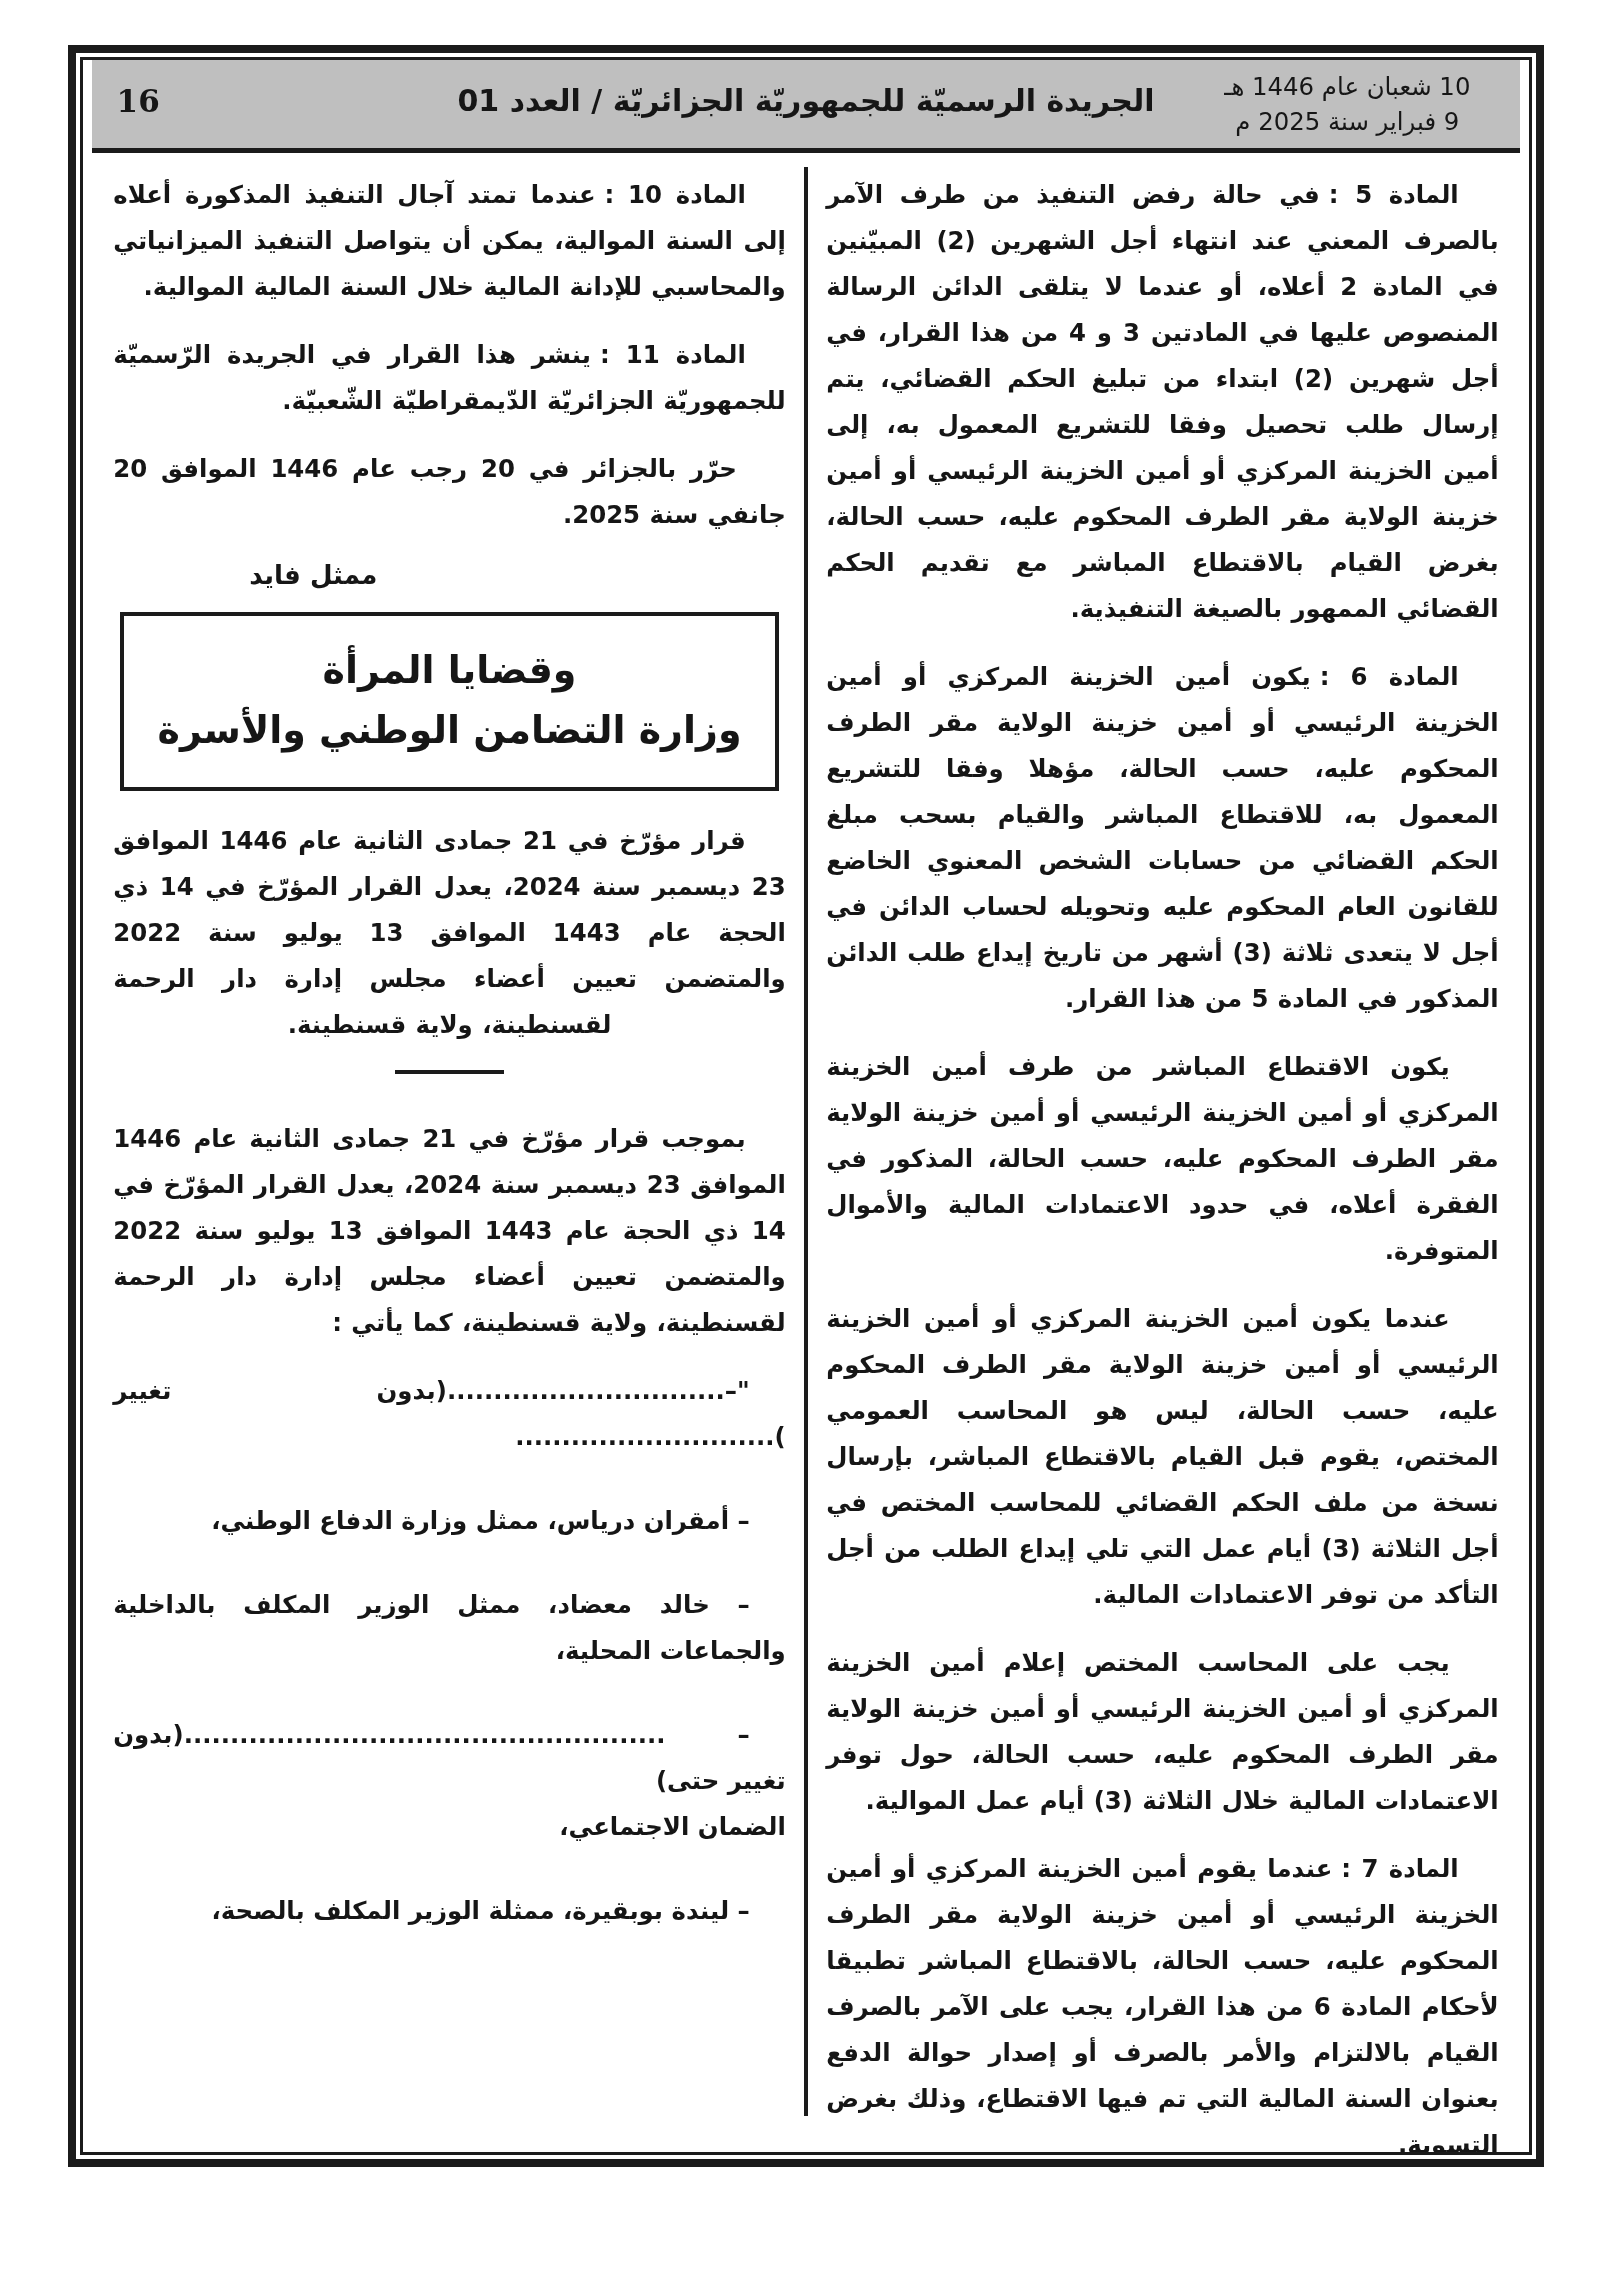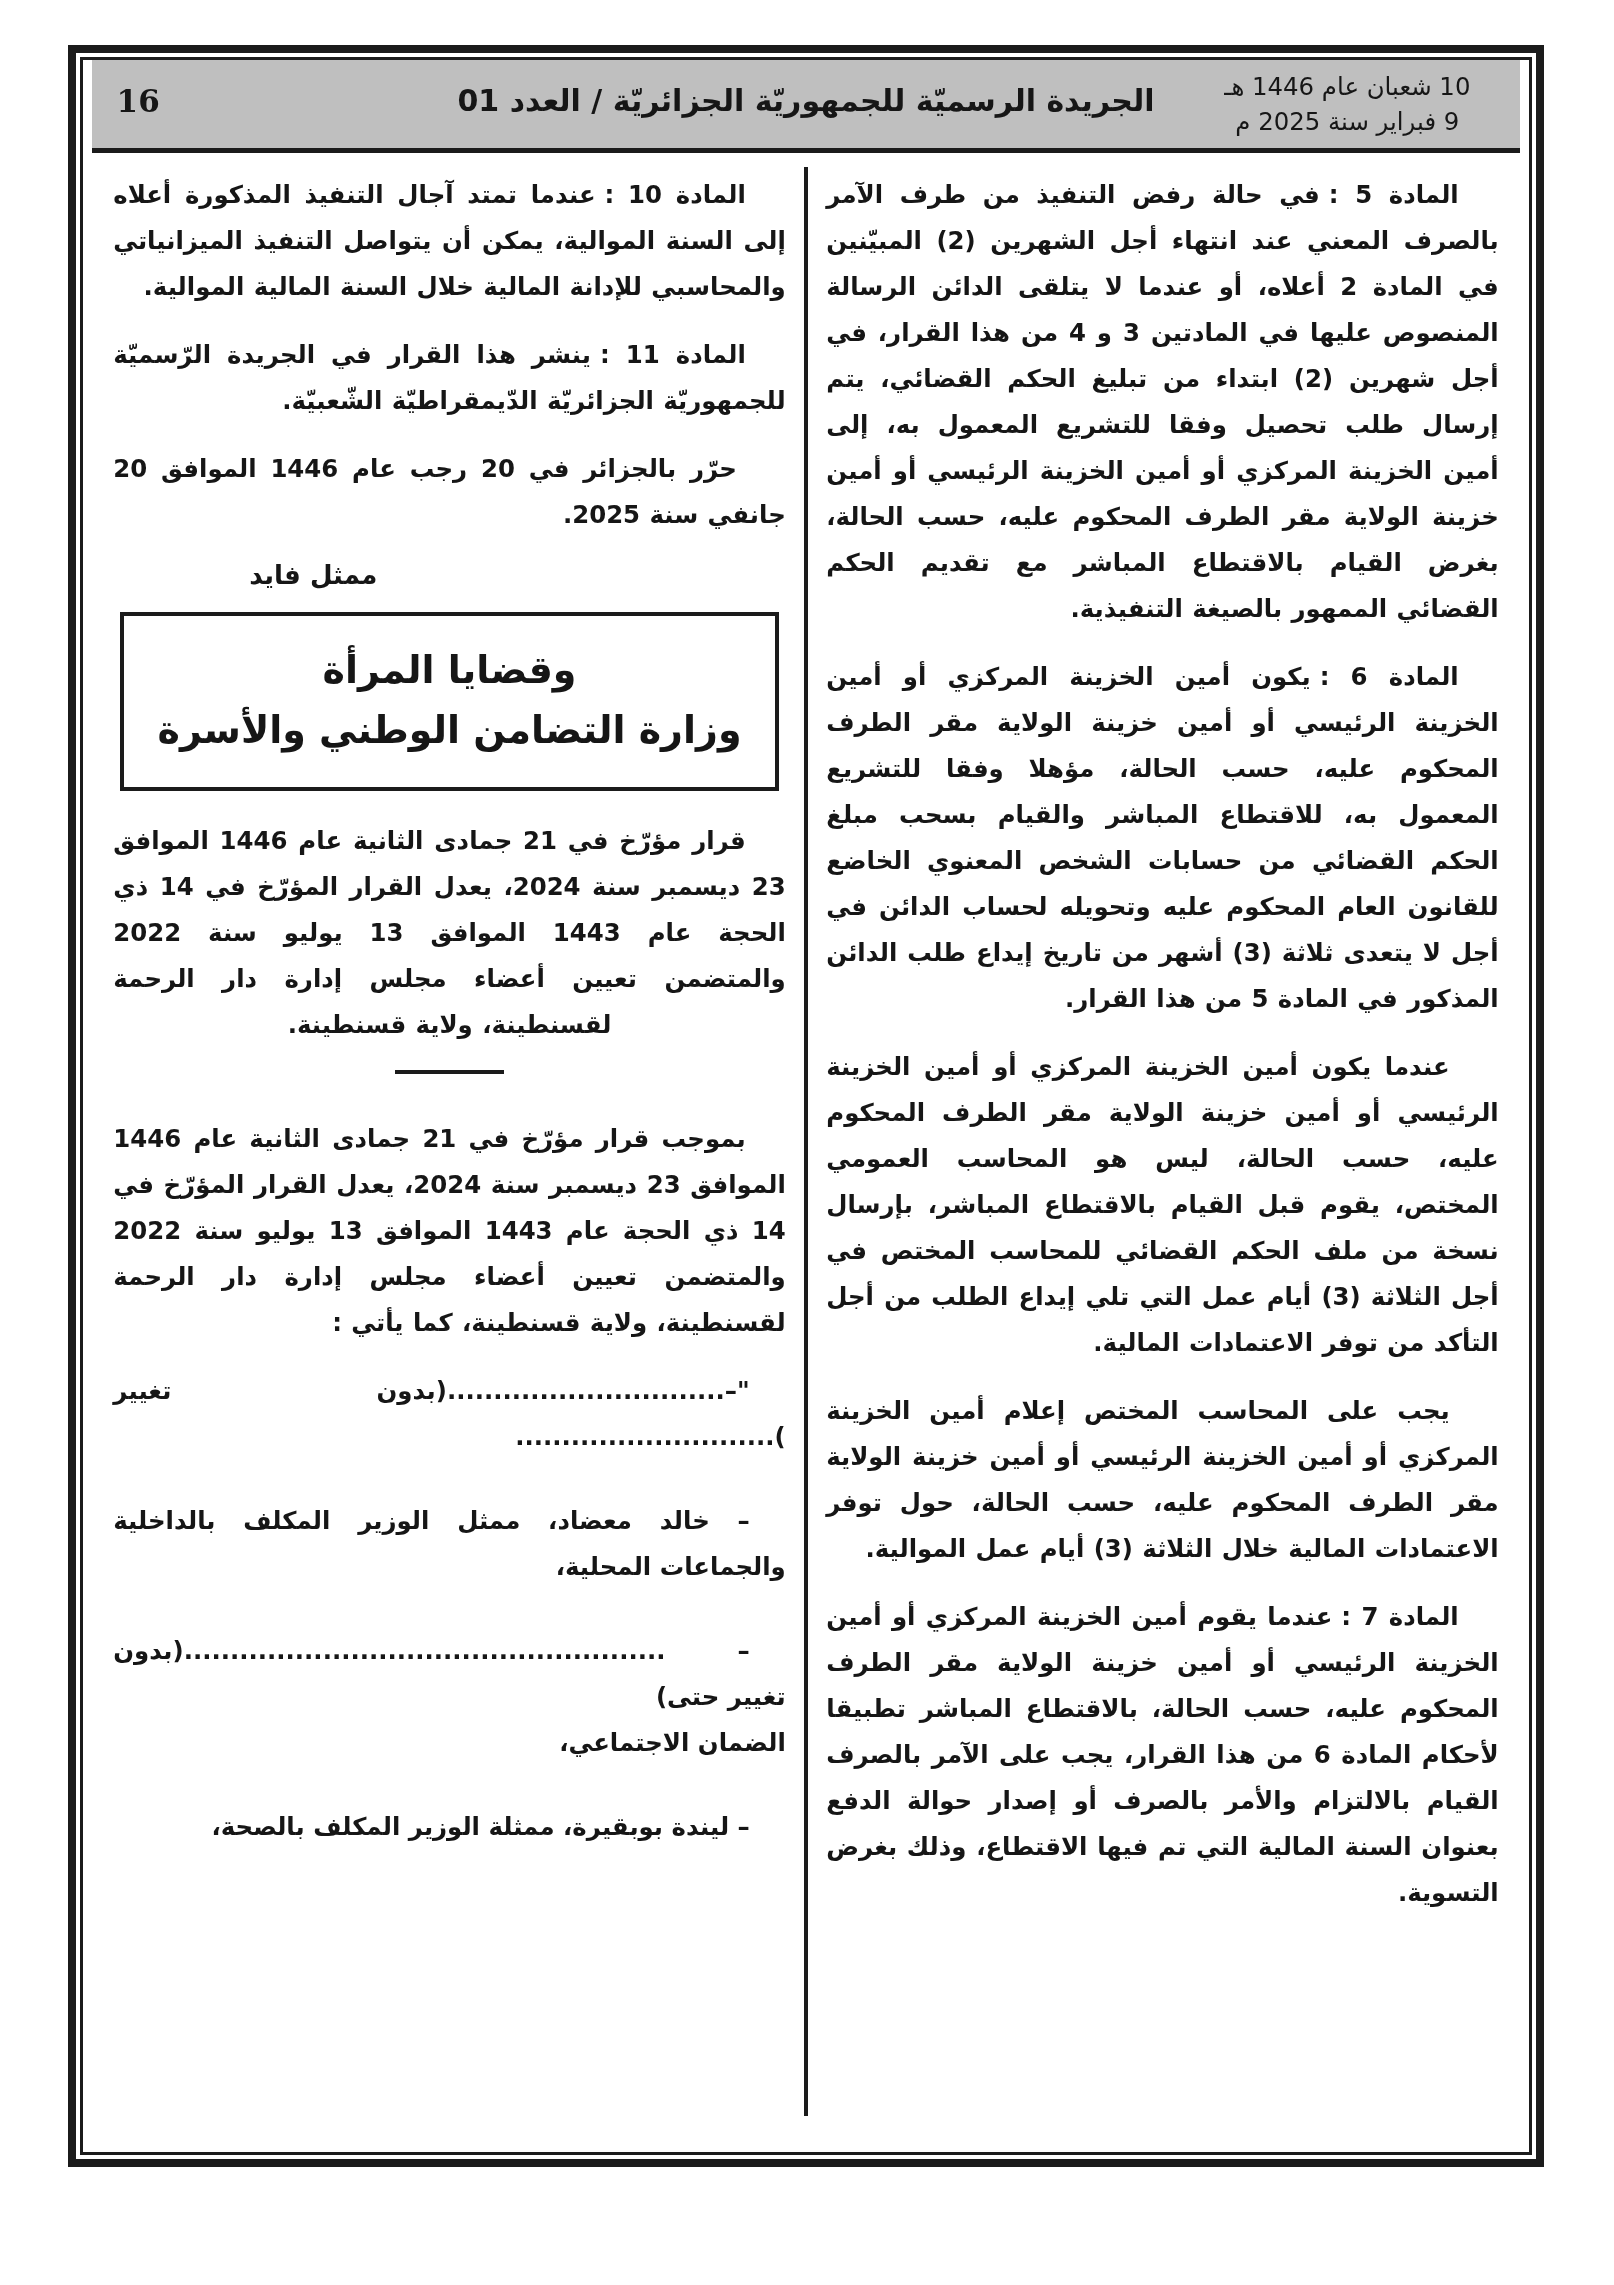--- a/index.html
+++ b/index.html
@@ -76,20 +76,21 @@
           <div>10 شعبان عام 1446 هـ</div>
           <div>9 فبراير سنة 2025 م</div>
         </div>
       </div>
 
       <div class="columns">
 
         <div class="col">
           <p class="art"><b class="lead">المادة 5 :</b><span>في حالة رفض التنفيذ من طرف الآمر بالصرف المعني عند انتهاء أجل الشهرين (2) المبيّنين في المادة 2 أعلاه، أو عندما لا يتلقى الدائن الرسالة المنصوص عليها في المادتين 3 و 4 من هذا القرار، في أجل شهرين (2) ابتداء من تبليغ الحكم القضائي، يتم إرسال طلب تحصيل وفقا للتشريع المعمول به، إلى أمين الخزينة المركزي أو أمين الخزينة الرئيسي أو أمين خزينة الولاية مقر الطرف المحكوم عليه، حسب الحالة، بغرض القيام بالاقتطاع المباشر مع تقديم الحكم القضائي الممهور بالصيغة التنفيذية.</span></p>
           <p class="art"><b class="lead">المادة 6 :</b><span>يكون أمين الخزينة المركزي أو أمين الخزينة الرئيسي أو أمين خزينة الولاية مقر الطرف المحكوم عليه، حسب الحالة، مؤهلا وفقا للتشريع المعمول به، للاقتطاع المباشر والقيام بسحب مبلغ الحكم القضائي من حسابات الشخص المعنوي الخاضع للقانون العام المحكوم عليه وتحويله لحساب الدائن في أجل لا يتعدى ثلاثة (3) أشهر من تاريخ إيداع طلب الدائن المذكور في المادة 5 من هذا القرار.</span></p>
+          <p class="art"><b class="lead"></b><span>يكون الاقتطاع المباشر من طرف أمين الخزينة المركزي أو أمين الخزينة الرئيسي أو أمين خزينة الولاية مقر الطرف المحكوم عليه، حسب الحالة، المذكور في الفقرة أعلاه، في حدود الاعتمادات المالية والأموال المتوفرة.</span></p>
           <p class="art"><b class="lead"></b><span>عندما يكون أمين الخزينة المركزي أو أمين الخزينة الرئيسي أو أمين خزينة الولاية مقر الطرف المحكوم عليه، حسب الحالة، ليس هو المحاسب العمومي المختص، يقوم قبل القيام بالاقتطاع المباشر، بإرسال نسخة من ملف الحكم القضائي للمحاسب المختص في أجل الثلاثة (3) أيام عمل التي تلي إيداع الطلب من أجل التأكد من توفر الاعتمادات المالية.</span></p>
           <p class="art"><b class="lead"></b><span>يجب على المحاسب المختص إعلام أمين الخزينة المركزي أو أمين الخزينة الرئيسي أو أمين خزينة الولاية مقر الطرف المحكوم عليه، حسب الحالة، حول توفر الاعتمادات المالية خلال الثلاثة (3) أيام عمل الموالية.</span></p>
           <p class="art"><b class="lead">المادة 7 :</b><span>عندما يقوم أمين الخزينة المركزي أو أمين الخزينة الرئيسي أو أمين خزينة الولاية مقر الطرف المحكوم عليه، حسب الحالة، بالاقتطاع المباشر تطبيقا لأحكام المادة 6 من هذا القرار، يجب على الآمر بالصرف القيام بالالتزام والأمر بالصرف أو إصدار حوالة الدفع بعنوان السنة المالية التي تم فيها الاقتطاع، وذلك بغرض التسوية.</span></p>
 
         </div>
 
         <div class="divider"></div>
 
         <div class="col">
           <p class="art"><b class="lead">المادة 10 :</b><span>عندما تمتد آجال التنفيذ المذكورة أعلاه إلى السنة الموالية، يمكن أن يتواصل التنفيذ الميزانياتي والمحاسبي للإدانة المالية خلال السنة المالية الموالية.</span></p>
@@ -103,20 +104,21 @@
             <div>وزارة التضامن الوطني والأسرة</div>
           </div>
 
           <p class="art decree-title">قرار مؤرّخ في 21 جمادى الثانية عام 1446 الموافق 23 ديسمبر سنة 2024، يعدل القرار المؤرّخ في 14 ذي الحجة عام 1443 الموافق 13 يوليو سنة 2022 والمتضمن تعيين أعضاء مجلس إدارة دار الرحمة لقسنطينة، ولاية قسنطينة.</p>
 
           <div class="hr-short"></div>
 
           <p class="art">بموجب قرار مؤرّخ في 21 جمادى الثانية عام 1446 الموافق 23 ديسمبر سنة 2024، يعدل القرار المؤرّخ في 14 ذي الحجة عام 1443 الموافق 13 يوليو سنة 2022 والمتضمن تعيين أعضاء مجلس إدارة دار الرحمة لقسنطينة، ولاية قسنطينة، كما يأتي :</p>
 
           <p class="list-item">"–..............................(بدون تغيير )............................</p>
+          <p class="list-item">– أمقران درياس، ممثل وزارة الدفاع الوطني،</p>
           <p class="list-item">– خالد معضاد، ممثل الوزير المكلف بالداخلية والجماعات المحلية،</p>
           <p class="list-item"><span>– ....................................................(بدون تغيير حتى)</span><br><span>الضمان الاجتماعي،</span></p>
           <p class="list-item">– ليندة بوبقيرة، ممثلة الوزير المكلف بالصحة،</p>
 
         </div>
 
       </div>
     </div>
   </div>
 </div>

